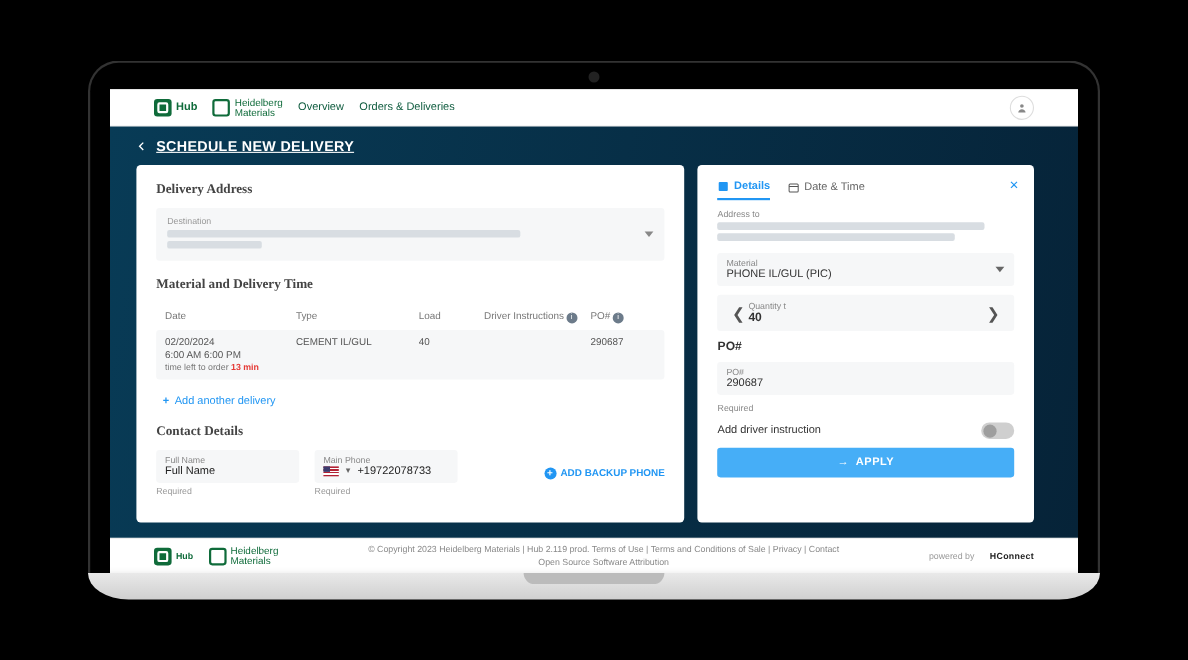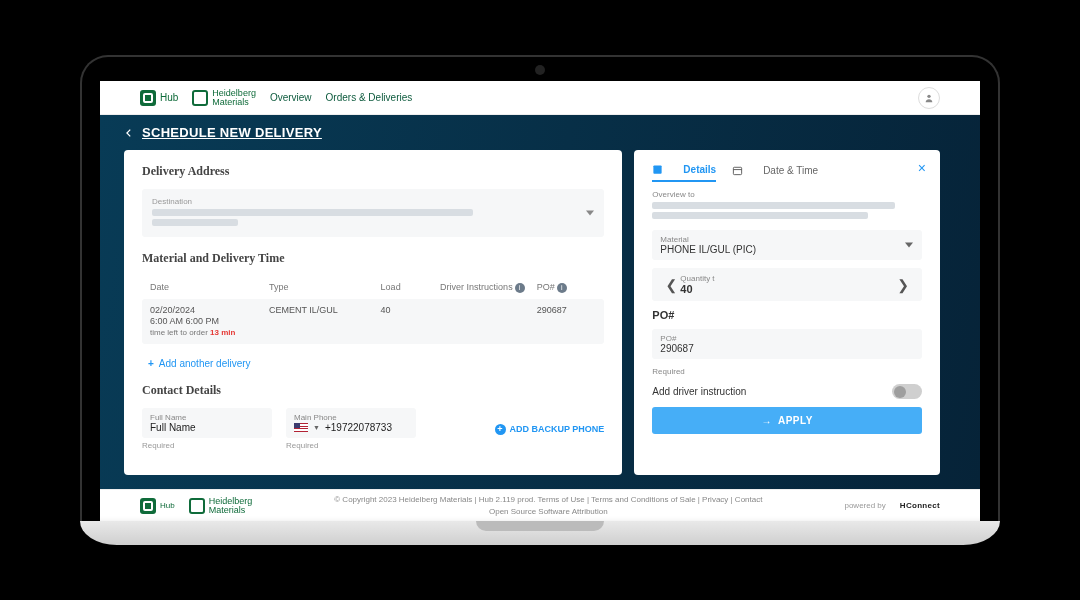--- a/index.html
+++ b/index.html
@@ -6,21 +6,21 @@
   body { background: #000; width: 1080px; height: 600px; overflow: hidden; display:flex; align-items:center; justify-content:center; }
   
   .laptop { width: 920px; position: relative; }
   .bezel { background: #000; border-radius: 28px 28px 0 0; padding: 18px 18px 0 18px; border: 2px solid #333; border-bottom:none; }
   .cam { width: 10px; height:10px; background:#222; border-radius:50%; margin: -10px auto 6px auto; }
   .screen { background:#fff; width:100%; height: 440px; overflow:hidden; display:flex; flex-direction:column; }
   .base { height: 24px; background: linear-gradient(#e9e9e9,#cfcfcf); border-radius: 0 0 40px 40px / 0 0 26px 26px; box-shadow: 0 6px 10px rgba(0,0,0,.5); position:relative; }
   .base::before{content:"";position:absolute;top:0;left:43%;width:14%;height:10px;background:#bbb;border-radius:0 0 10px 10px;}
   
   .topnav { height: 34px; display:flex; align-items:center; padding: 0 40px; gap:14px; border-bottom:1px solid #eee; font-size:10px; }
-  .logo-hub{display:flex;align-items:center;gap:4px;font-weight:400;color:#0f6b3a;}
+  .logo-hub{display:flex;align-items:center;gap:4px;font-weight:700;color:#0f6b3a;}
   .logo-hub .sq{width:16px;height:16px;background:#0f6b3a;border-radius:3px;position:relative;}
   .logo-hub .sq::after{content:"";position:absolute;inset:3px;border:2px solid #fff;border-radius:2px;}
   .logo-hm{display:flex;align-items:center;gap:4px;color:#0f6b3a;font-size:9px;line-height:1;}
   .logo-hm .sq{width:16px;height:16px;border:2px solid #0f6b3a;border-radius:3px;}
   .nav-link{color:#0e5b3e;font-weight:500;}
   .spacer{flex:1;}
   .avatar{width:22px;height:22px;border:1px solid #ddd;border-radius:50%;display:flex;align-items:center;justify-content:center;color:#888;}
   
   .canvas{flex:1;background:linear-gradient(100deg,#083b56,#062338);padding: 10px 40px 14px 24px; display:flex;flex-direction:column;gap:10px;overflow:hidden;}
   .page-head{display:flex;align-items:center;gap:8px;color:#fff;font-size:13px;font-weight:700;letter-spacing:.3px;}
@@ -49,21 +49,21 @@
   .field .lbl{font-size:8px;color:#888;}
   .field .val{font-size:10px;color:#222;}
   .req{font-size:8px;color:#999;margin-top:3px;}
   .phone .val{display:flex;align-items:center;gap:5px;}
   .flag{width:14px;height:9px;background:linear-gradient(#b22234 14%,#fff 14% 28%,#b22234 28% 42%,#fff 42% 56%,#b22234 56% 70%,#fff 70% 84%,#b22234 84%);position:relative;}
   .flag::before{content:"";position:absolute;left:0;top:0;width:6px;height:5px;background:#3c3b6e;}
   .add-backup{color:#2196f3;font-size:9px;font-weight:600;display:flex;align-items:center;gap:4px;align-self:center;}
   .add-backup .pc{width:11px;height:11px;border-radius:50%;background:#2196f3;color:#fff;display:flex;align-items:center;justify-content:center;font-size:9px;line-height:1;}
   
   .tabs{display:flex;gap:16px;font-size:10px;align-items:center;position:relative;}
-  .tab{display:flex;align-items:center;gap:20px;color:#666;padding-bottom:5px;}
+  .tab{display:flex;align-items:center;gap:4px;color:#666;padding-bottom:5px;}
   .tab.active{color:#2196f3;border-bottom:2px solid #2196f3;font-weight:600;}
   .tab .ic{width:11px;height:11px;}
   .close-x{position:absolute;right:-4px;top:-4px;color:#2196f3;font-size:14px;}
   .sm-lbl{font-size:8px;color:#888;}
   .deliverto .blurline{height:7px;background:#d8dde2;border-radius:2px;margin:3px 0;filter:blur(.5px);}
   .select{background:#f6f7f8;border-radius:3px;padding:5px 24px 5px 8px;position:relative;}
   .select .val{font-size:10px;font-weight:500;}
   .select::after{content:"";position:absolute;right:9px;top:50%;width:0;height:0;border-left:4px solid transparent;border-right:4px solid transparent;border-top:5px solid #666;transform:translateY(-50%);}
   .qty{background:#f6f7f8;border-radius:3px;padding:6px 10px;display:flex;align-items:center;justify-content:space-between;}
   .qty .arrow{color:#555;font-size:14px;width:18px;text-align:center;}
@@ -192,21 +192,21 @@
               <div class="tab">
                   <svg class="ic" viewBox="0 0 24 24">
                     <rect x="3" y="5" width="18" height="16" rx="2" fill="none" stroke="#555" stroke-width="2"></rect>
                     <line x1="3" y1="10" x2="21" y2="10" stroke="#555" stroke-width="2"></line>
                   </svg>
                   <span>Date &amp; Time</span>
                 </div>
               <div class="close-x">×</div>
             </div>
             <div class="deliverto">
-              <div class="sm-lbl">Overview to</div>
+              <div class="sm-lbl">Address to</div>
               <div class="blurline" style="width:90%"></div>
               <div class="blurline" style="width:80%"></div>
             </div>
             <div class="select">
               <div class="sm-lbl">Material</div>
               <div class="val">PHONE IL/GUL (PIC)</div>
             </div>
             <div class="qty">
               <div class="arrow">❮</div>
               <div class="mid">

